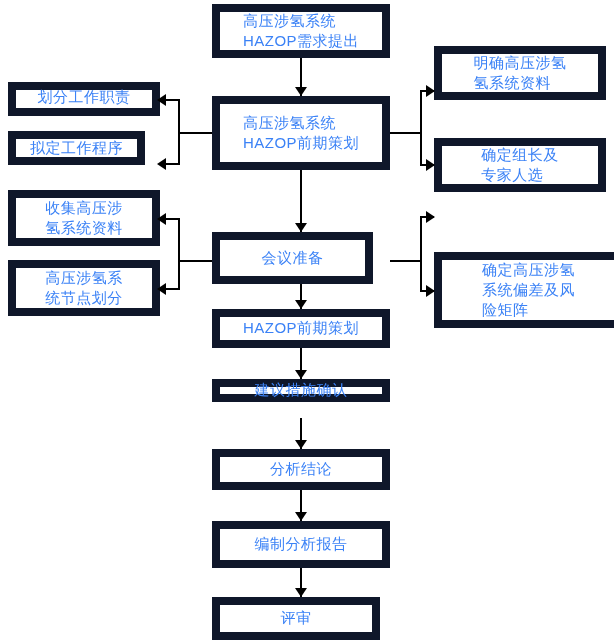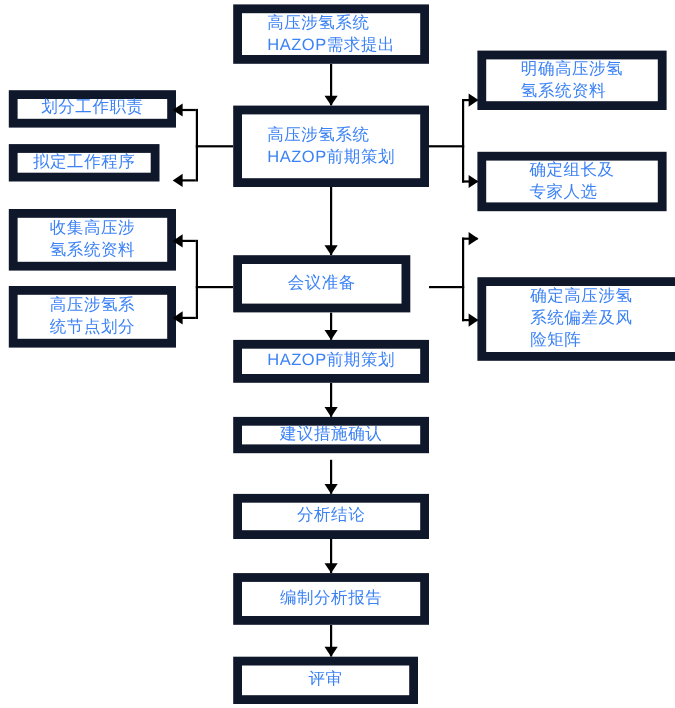--- a/index.html
+++ b/index.html
@@ -158,21 +158,21 @@
   <div class="node" style="left:434px; top:252px; width:189px; height:76px;">
     <span>确定高压涉氢
 系统偏差及风
 险矩阵</span>
   </div>
 
   <div class="node" style="left:212px; top:309px; width:178px; height:39px;">
     <span>HAZOP前期策划</span>
   </div>
 
-  <div class="node" style="left:212px; top:379px; width:178px; height:33px;">
+  <div class="node" style="left:212px; top:379px; width:178px; height:23px;">
     <span>建议措施确认</span>
   </div>
 
   <div class="node" style="left:212px; top:449px; width:178px; height:41px;">
     <span>分析结论</span>
   </div>
 
   <div class="node" style="left:212px; top:521px; width:178px; height:47px;">
     <span>编制分析报告</span>
   </div>

